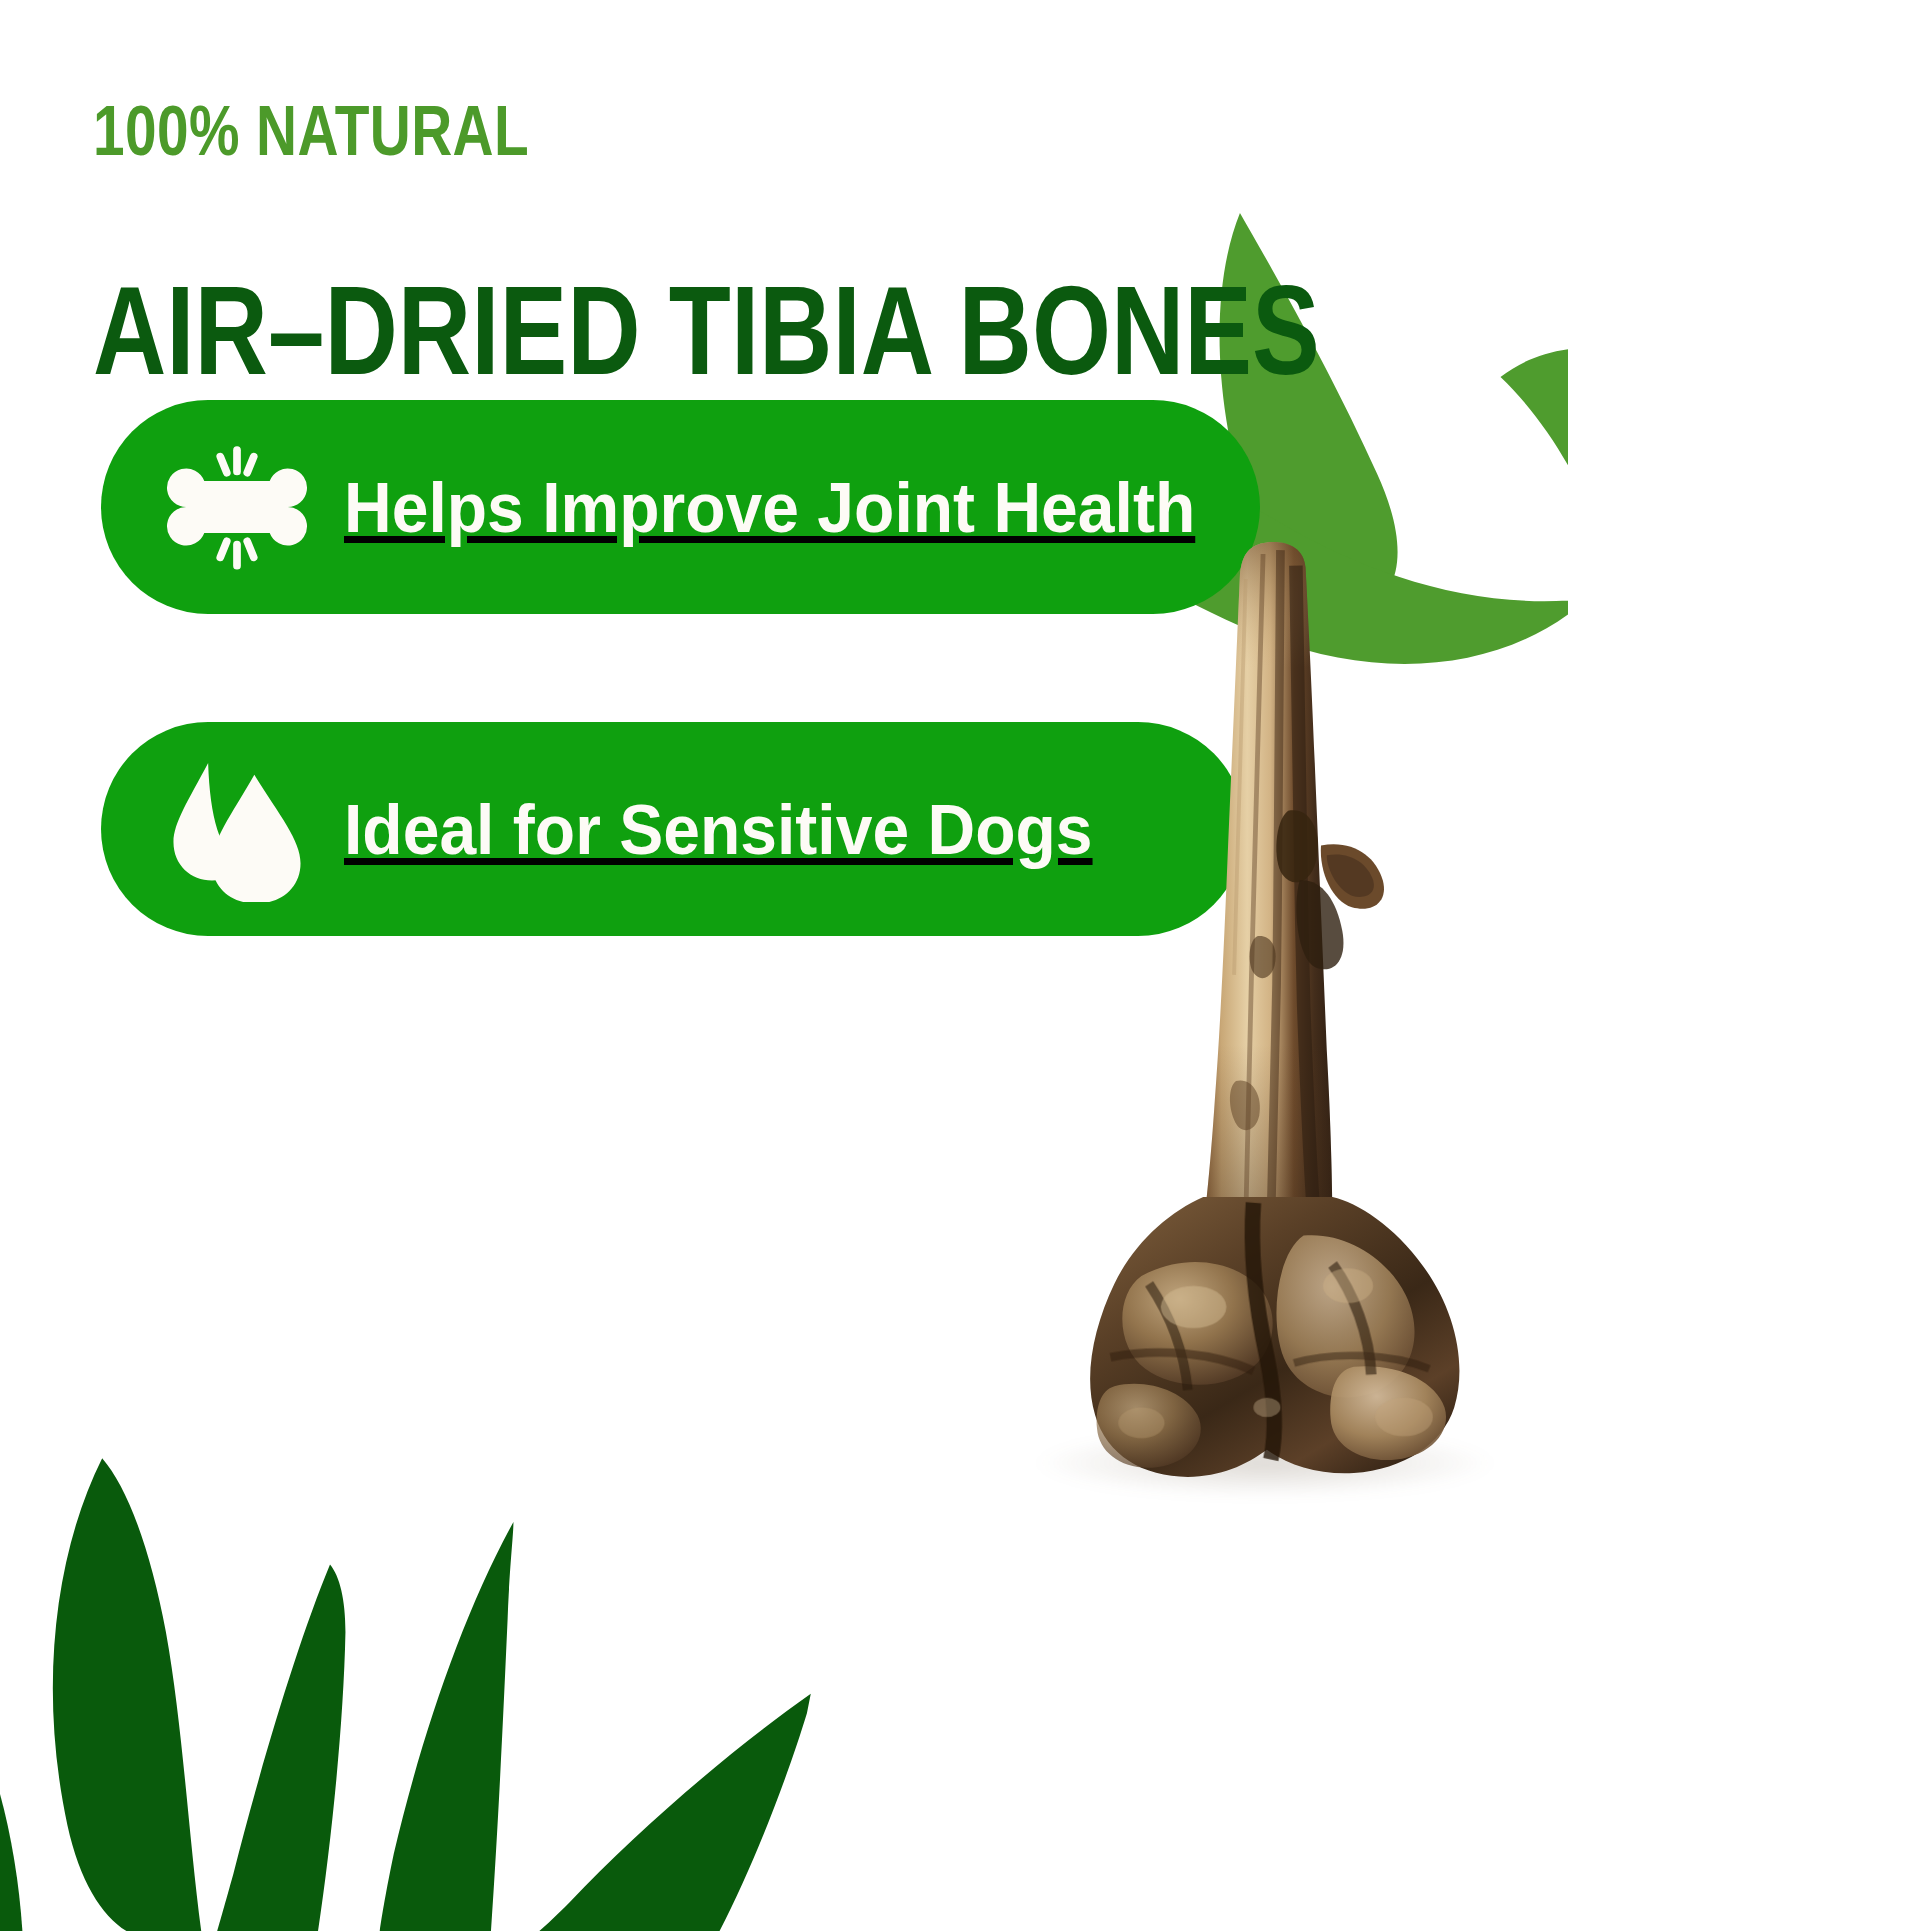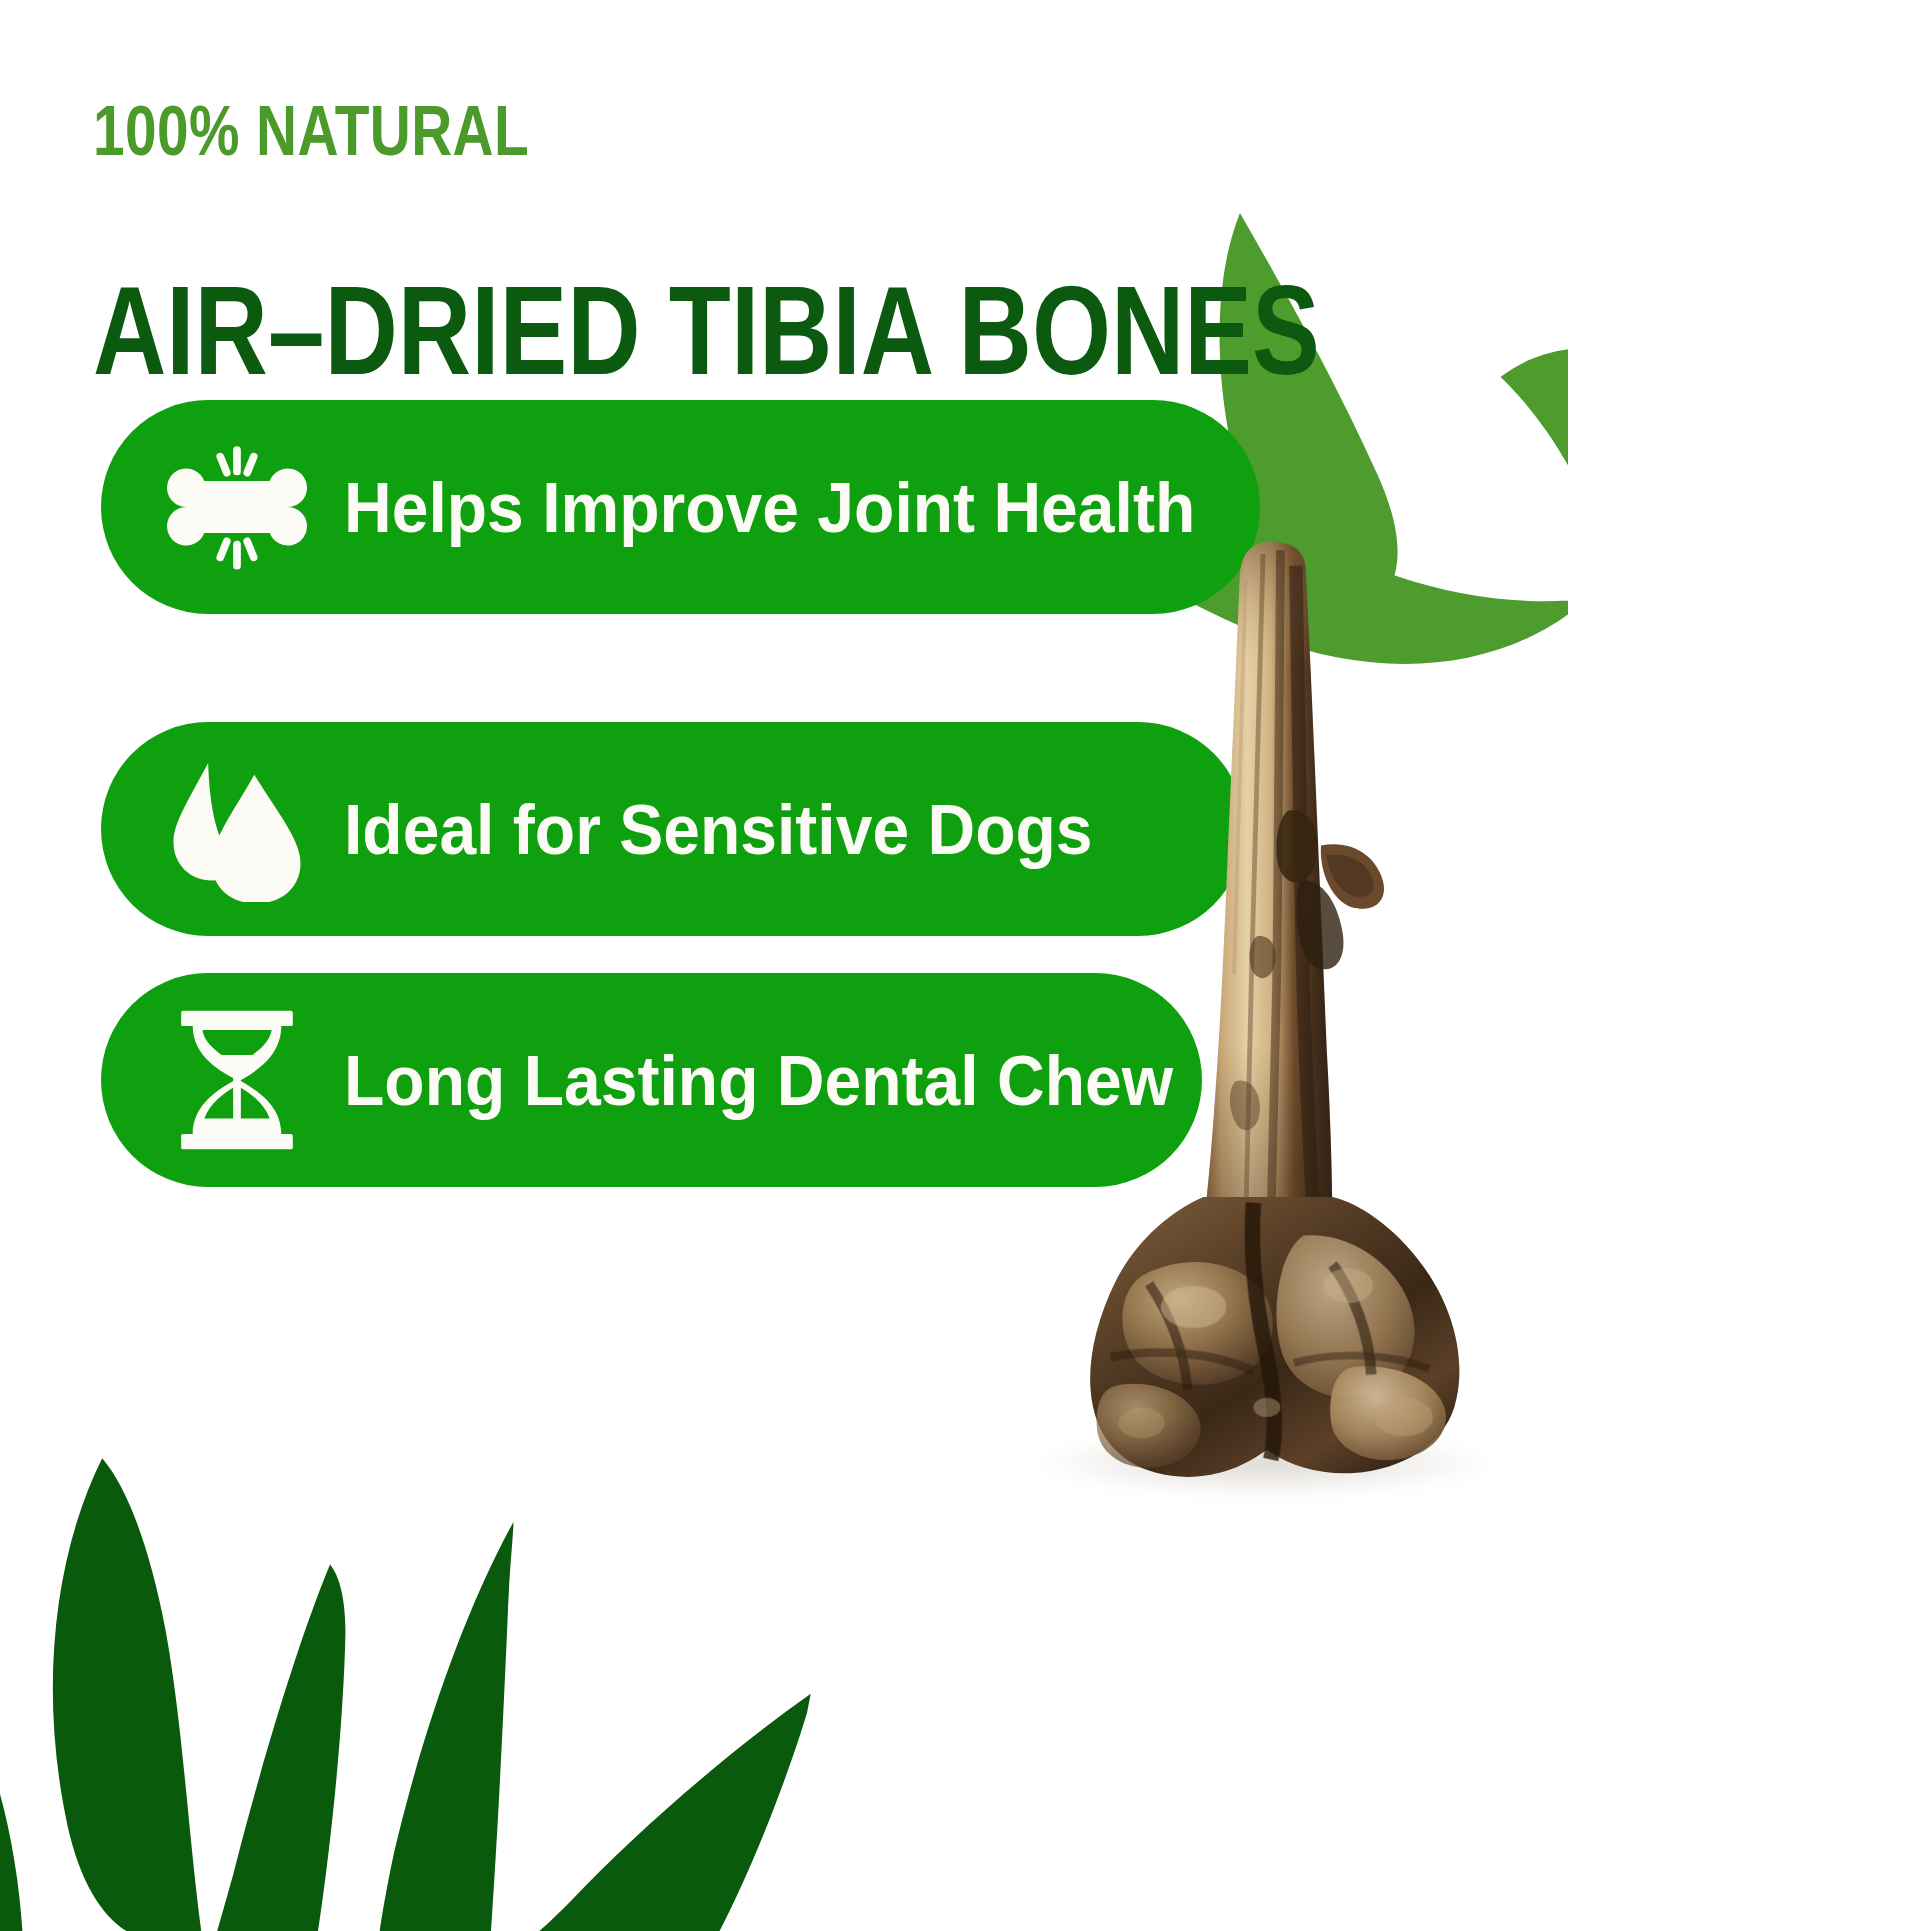--- a/index.html
+++ b/index.html
@@ -37,20 +37,21 @@
 
   
   #pill-list{position:absolute;left:0;top:0;width:100%;height:100%;}
   .pill{
     position:absolute;
     background:#0FA00F;
     border-radius:965px;
     display:flex;align-items:center;
     box-sizing:border-box;
     padding-left:54px;
+    text-decoration:underline;
   }
   .pill-1{left:101px;top:400px;width:1159px;height:214px;}
   .pill-2{left:101px;top:686px;width:1144px;height:214px;margin-top:36px;}
   .pill-3{left:101px;top:973px;width:1101px;height:214px;}
   .pill-icon{
     width:164px;height:135px;flex:0 0 164px;
     display:flex;align-items:center;justify-content:center;
   }
   .pill-label{
     color:#FDFBF6;
@@ -128,47 +129,20 @@
                      M100 78 A31 31 0 1 0 100 140 A31 31 0 1 0 100 78 Z"></path>
 
             <path d="M74 104 C 82 99, 90 106, 100 104 C 110 102, 118 98, 126 104
                      C 126 122, 114 134, 100 134 C 86 134, 74 122, 74 104 Z"></path>
           </g>
         </svg>
       </span>
       <span class="pill-label">Ideal for Sensitive Dogs</span>
     </div>
 
-    <div class="pill pill-3">
-      <span class="pill-icon">
-        <svg viewBox="0 0 160 160" width="154" height="154">
-          <g fill="#FDFBF6">
-
-            <rect x="22" y="8" width="116" height="16" rx="2"></rect>
-
-            <rect x="22" y="136" width="116" height="16" rx="2"></rect>
-
-            <path d="M34 24 L126 24 C 126 56, 98 72, 84 80 L 80 80
-                     C 64 72, 34 56, 34 24 Z"></path>
-
-            <path d="M44 28 L116 28 C 114 40, 104 48, 96 54 L 64 54
-                     C 56 48, 46 40, 44 28 Z" fill="#0FA00F"></path>
-
-            <rect x="76" y="74" width="8" height="52"></rect>
-
-            <path d="M34 136 C 34 104, 64 88, 78 80 L 82 80
-                     C 96 88, 126 104, 126 136 Z"></path>
-
-            <path d="M46 120 C 52 104, 66 94, 76 88 L 76 120 Z" fill="#0FA00F"></path>
-            <path d="M114 120 C 108 104, 94 94, 84 88 L 84 120 Z" fill="#0FA00F"></path>
-          </g>
-        </svg>
-      </span>
-      <span class="pill-label">Long Lasting Dental Chew</span>
-    </div>
 
   </div>
 
   <div id="bone-shadow"></div>
   <svg id="product-bone" viewBox="0 0 520 1020">
     <defs>
       <linearGradient id="shaftGrad" x1="0" y1="0" x2="1" y2="0">
         <stop offset="0%" stop-color="#8A6038"></stop>
         <stop offset="14%" stop-color="#C9A877"></stop>
         <stop offset="34%" stop-color="#E6D0A6"></stop>

